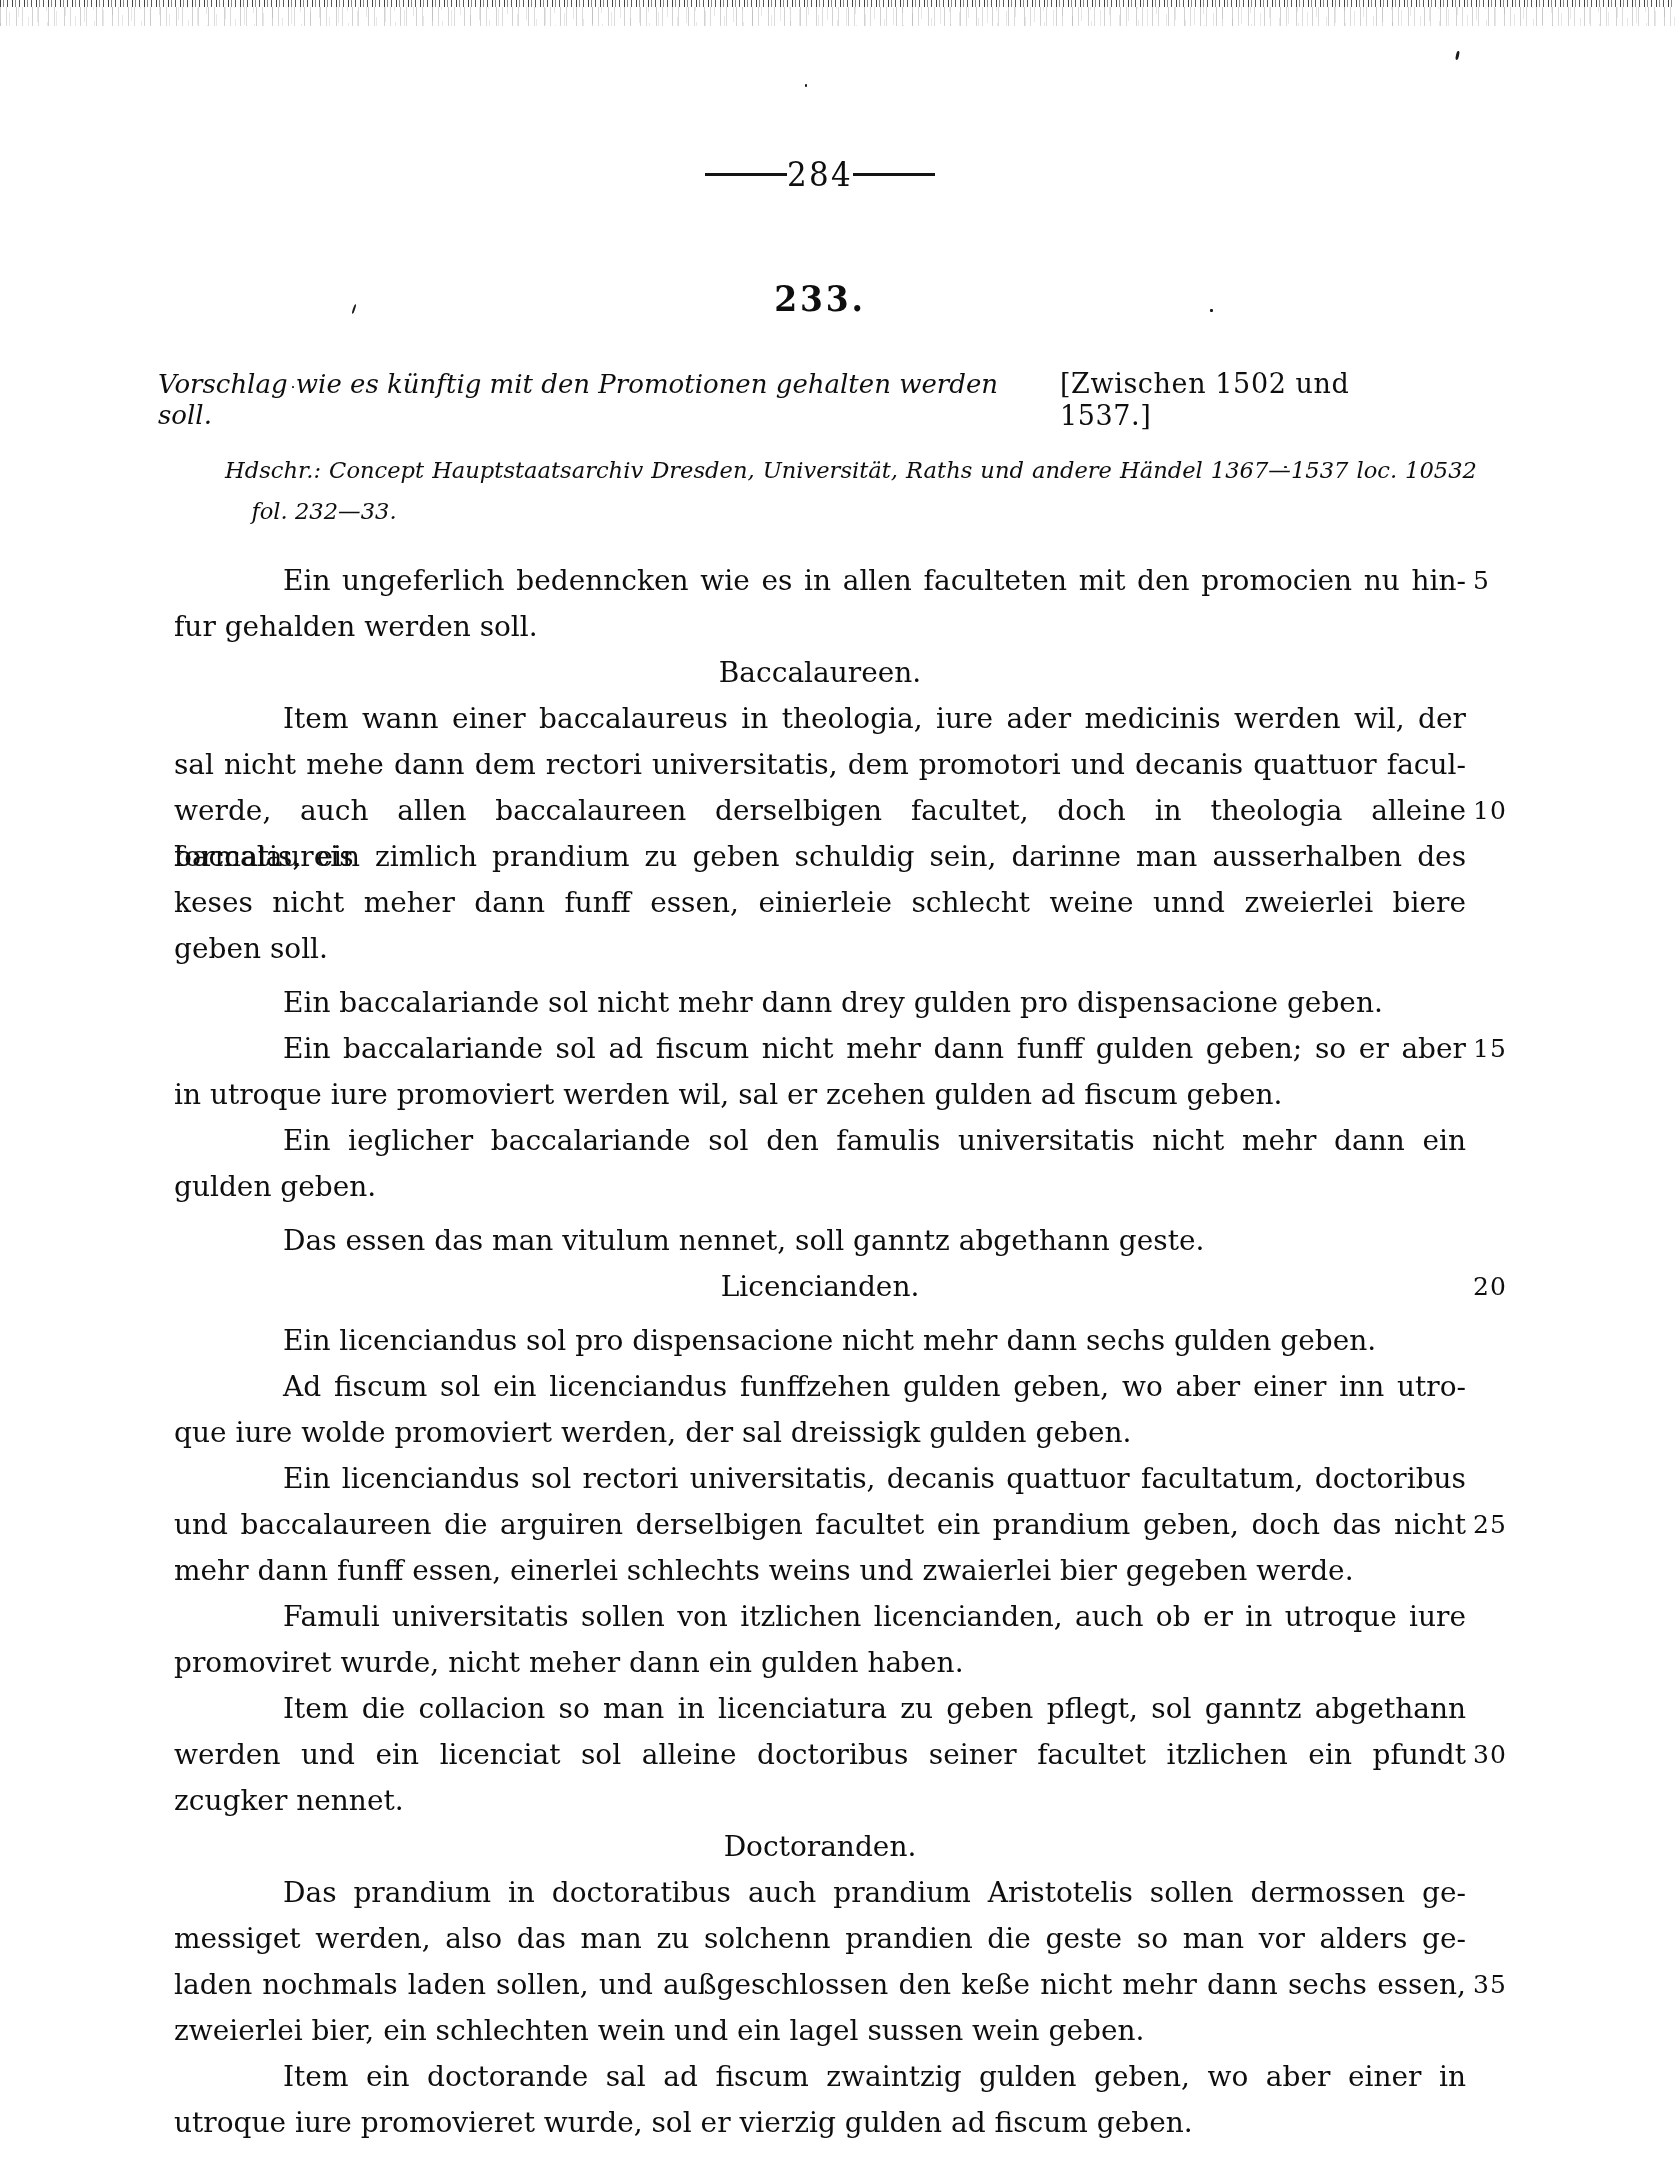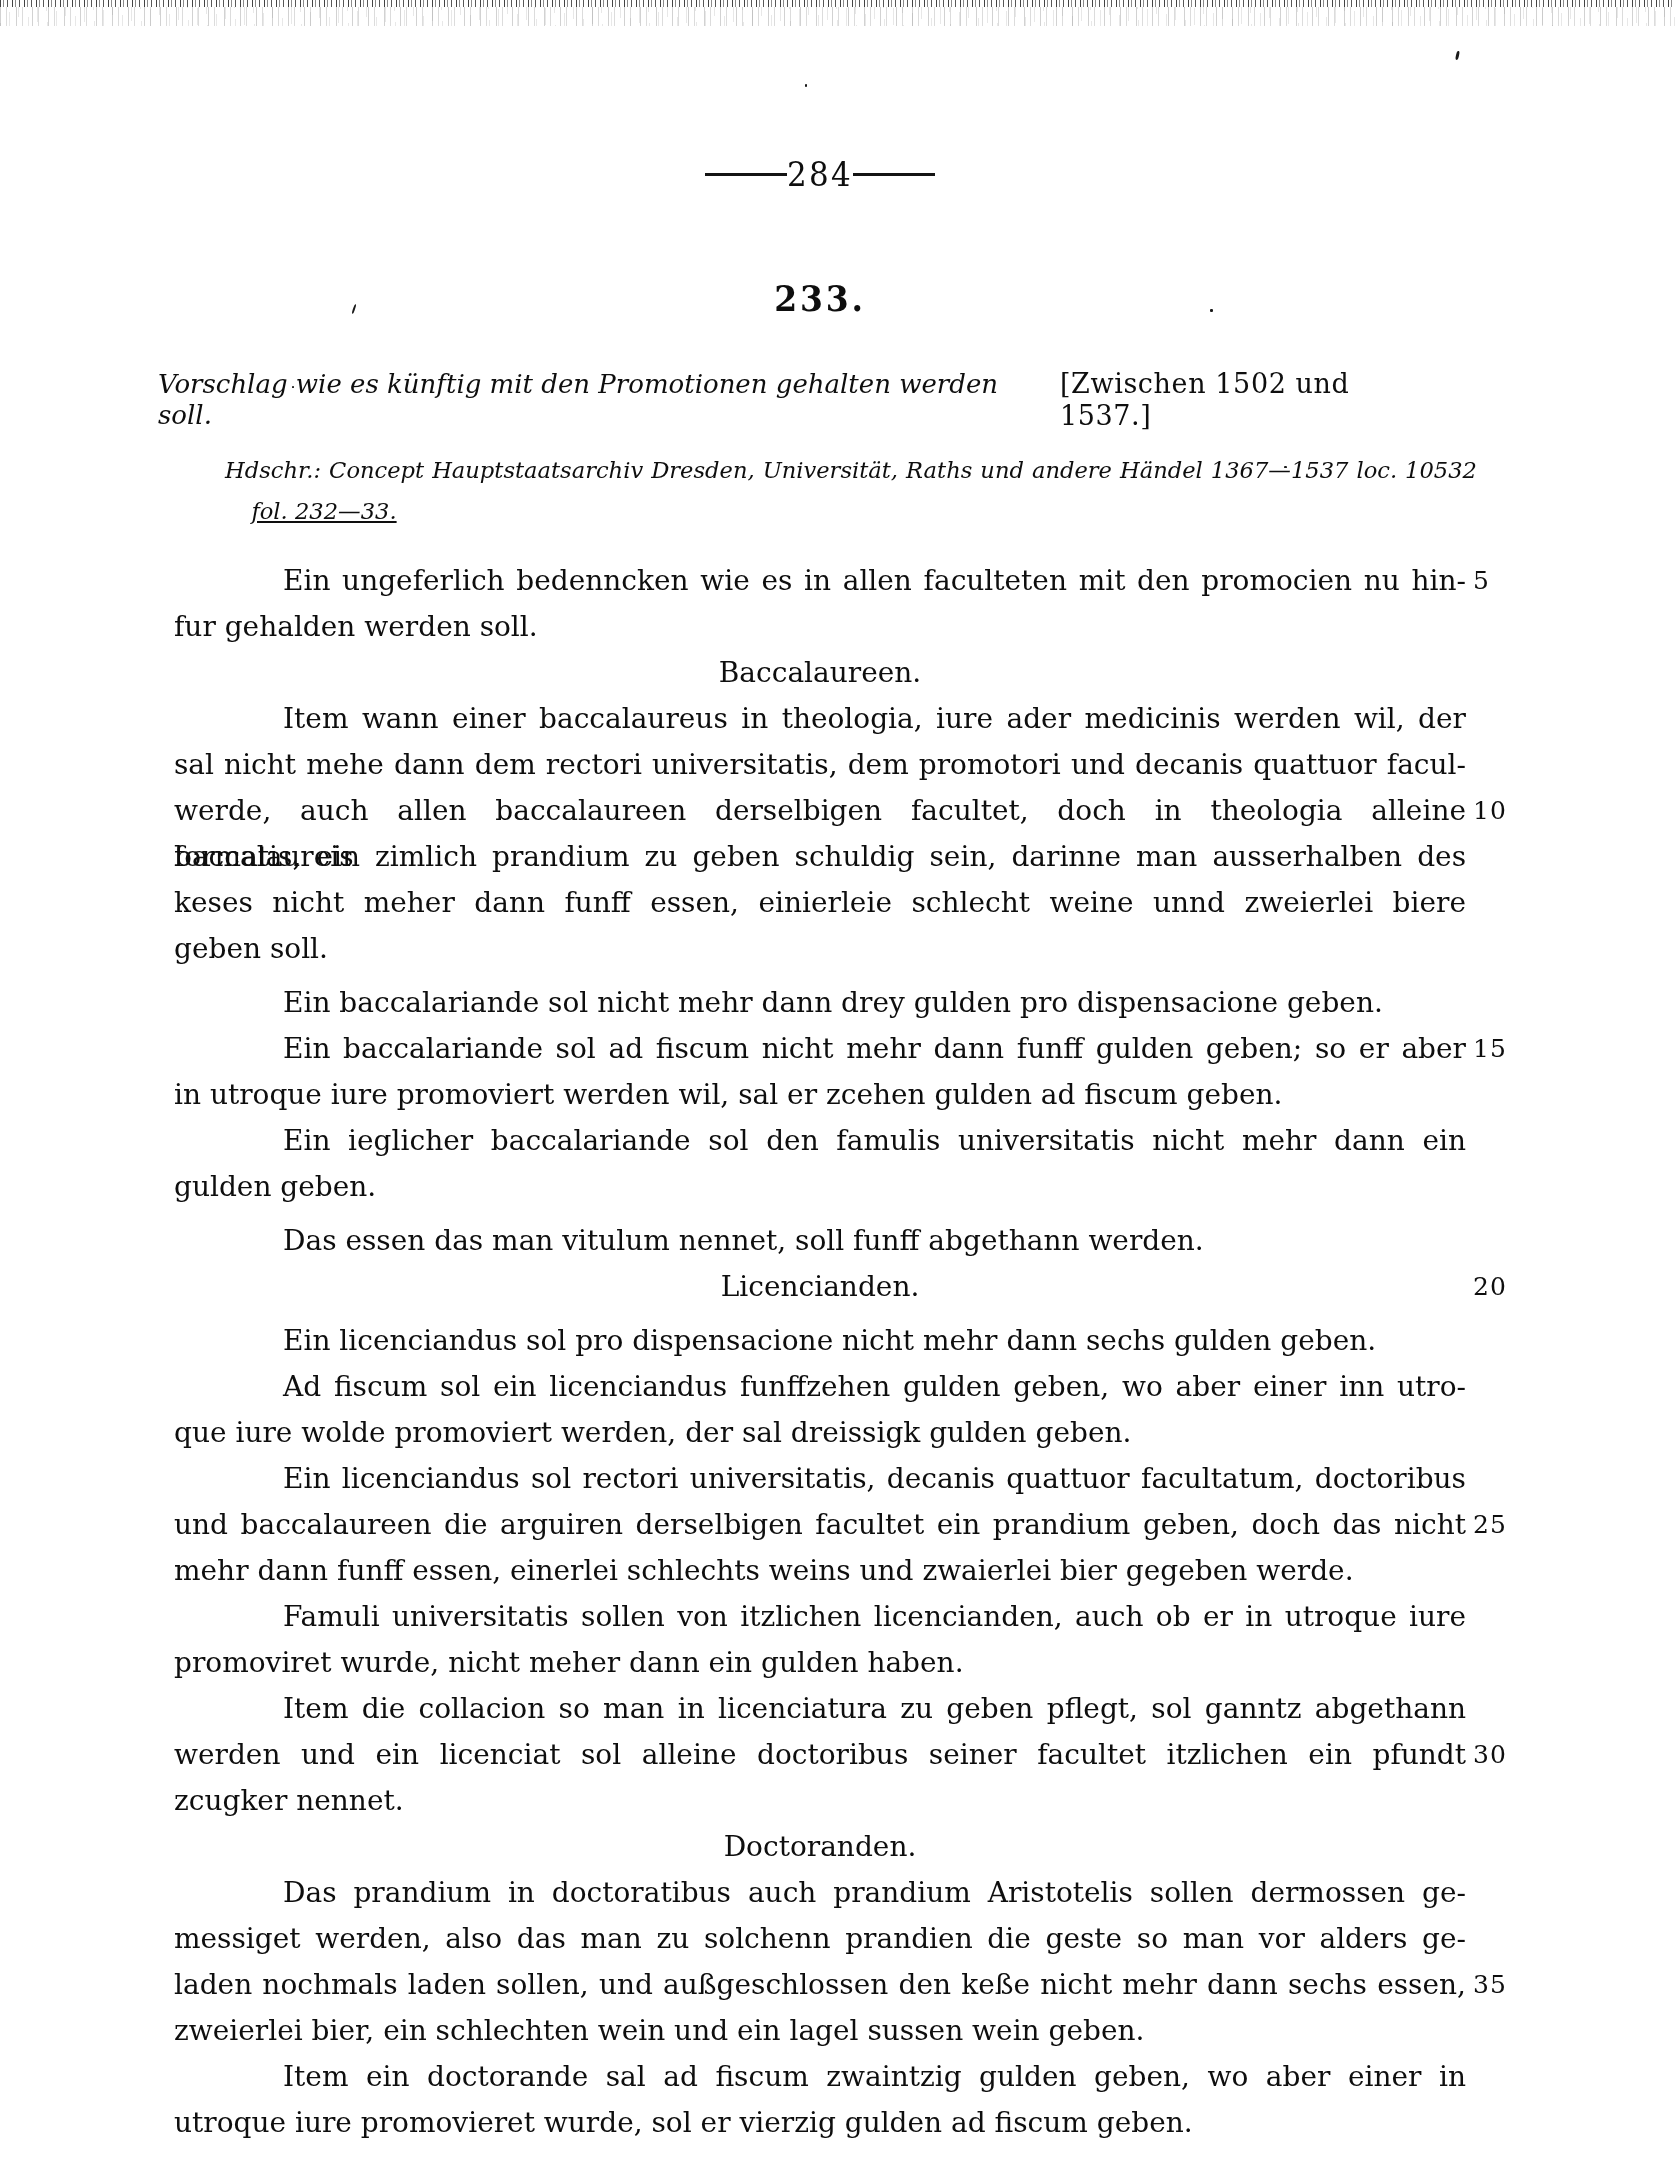--- a/index.html
+++ b/index.html
@@ -66,21 +66,21 @@
   }
   .doc-title{font-style:italic;font-size:26px;line-height:1.2;}
   .date-note{font-weight:normal;font-size:27px;line-height:1.2;letter-spacing:0.6px;}
 
   
   .source-note{
     position:absolute;top:450px;left:225px;width:1252px;
     font-style:italic;font-size:22.6px;line-height:41px;
   }
   .source-line-1{text-align:justify;text-align-last:justify;}
-  .source-line-2{padding-left:26.4px;text-decoration:underline;}
+  .source-line-2{padding-left:26.4px;}
 
   
   .body-text{
     position:absolute;top:558px;left:174px;width:1292px;
     font-size:28px;
   }
   .line{
     position:relative;height:46px;line-height:46px;
     white-space:nowrap;
   }
@@ -167,21 +167,21 @@
       <div class="line last">
         <span class="txt">in utroque iure promoviert werden wil, sal er zcehen gulden ad fiscum geben.</span>
       </div>
       <div class="line first">
         <span class="txt">Ein ieglicher baccalariande sol den famulis universitatis nicht mehr dann ein</span>
       </div>
       <div class="line last">
         <span class="txt">gulden geben.</span>
       </div>
       <div class="line single">
-        <span class="txt">Das essen das man vitulum nennet, soll funff abgethann werden.</span>
+        <span class="txt">Das essen das man vitulum nennet, soll ganntz abgethann geste.</span>
       </div>
       <div class="line heading">
         <span class="txt">Licencianden.</span>
         <span class="line-marker">20</span>
       </div>
       <div class="line single">
         <span class="txt">Ein licenciandus sol pro dispensacione nicht mehr dann sechs gulden geben.</span>
       </div>
       <div class="line first">
         <span class="txt">Ad fiscum sol ein licenciandus funffzehen gulden geben, wo aber einer inn utro-</span>

